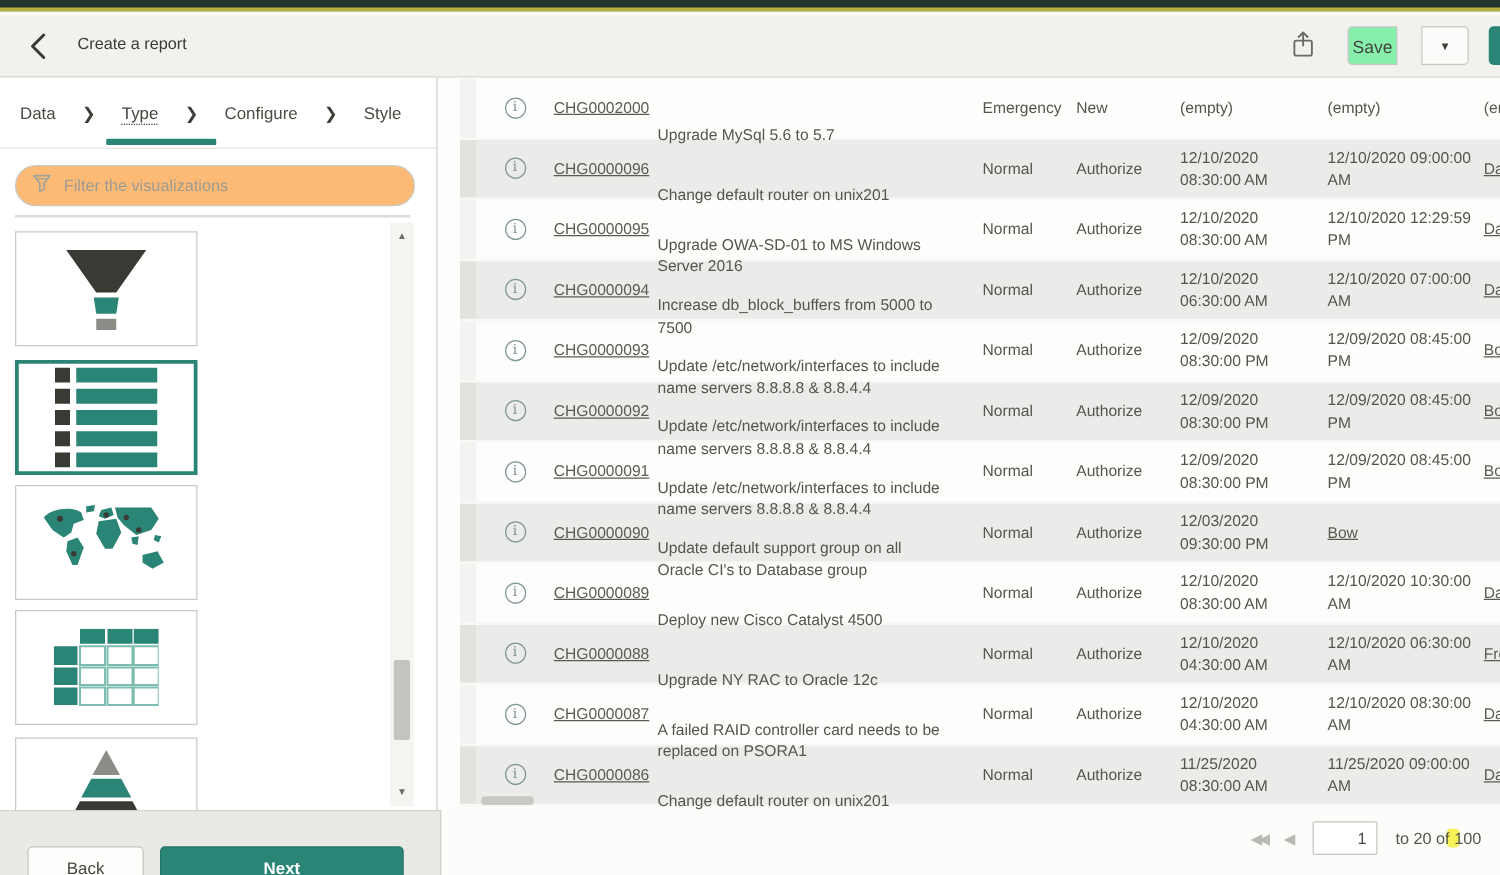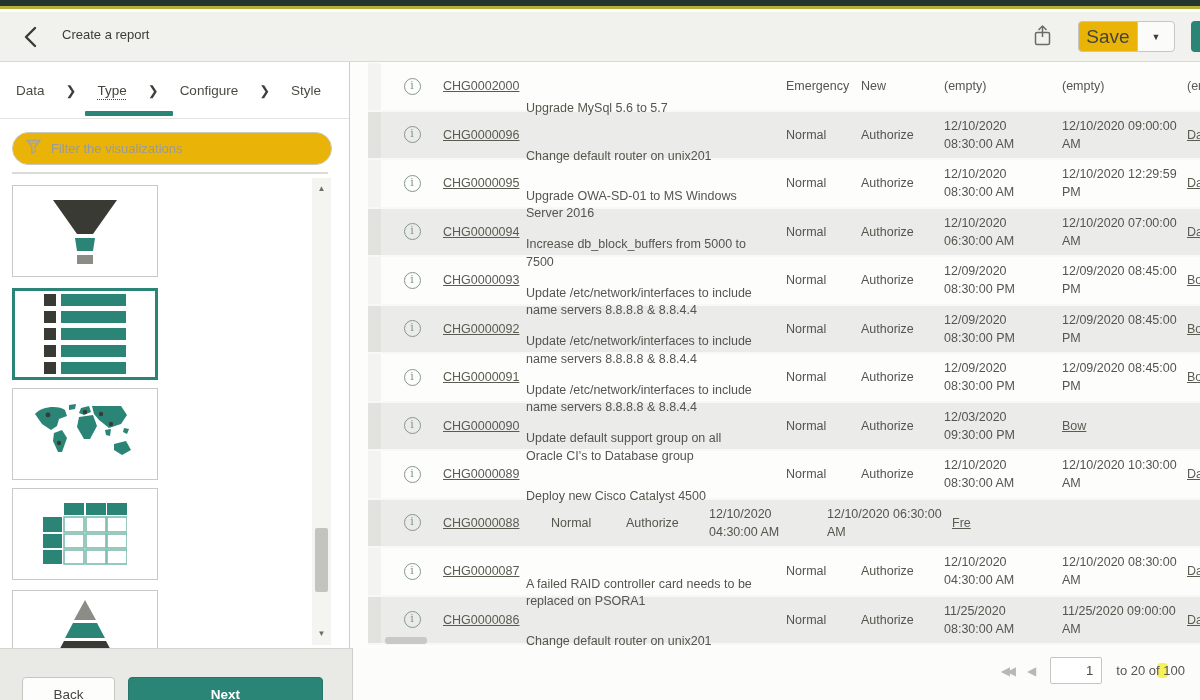--- a/index.html
+++ b/index.html
@@ -10,41 +10,41 @@
   .topbar { position:absolute; left:0; top:0; width:1200px; height:9px;
     background:#22352f; border-bottom:3px solid #b4b03b; z-index:30; }
   .appheader { position:absolute; left:0; top:12px; width:1200px; height:50px;
     background:#f1f1ee; border-bottom:1px solid #d8d8d4; z-index:25;
     display:flex; align-items:center; }
   .back-btn { position:absolute; left:18px; top:14px; width:26px; height:24px;
     background:none; border:none; cursor:pointer; }
   .page-title { position:absolute; left:62px; top:15px; font-size:13px; color:#3c3c35; }
   .share-btn { position:absolute; left:1028px; top:12px; width:28px; height:26px;
     background:none; border:none; cursor:pointer; }
-  .save-btn { position:absolute; left:1078px; top:9px; width:60px; height:31px;
-    background:#eab308; border:1px solid #c7c7c2; border-radius:4px 0 0 4px;
-    font-size:19px; color:#45453e; font-family:inherit; cursor:pointer; }
+  .save-btn { position:absolute; left:1078px; top:9px; width:40px; height:31px;
+    background:#86efac; border:1px solid #c7c7c2; border-radius:4px 0 0 4px;
+    font-size:14px; color:#45453e; font-family:inherit; cursor:pointer; }
   .save-dd { position:absolute; left:1137px; top:9px; width:38px; height:31px;
     background:#fbfbf9; border:1px solid #c7c7c2; border-radius:0 4px 4px 0;
     font-size:9px; color:#3f3f39; cursor:pointer; }
   .edge-teal { position:absolute; right:0; top:9px; width:9px; height:31px;
     background:#2b8576; border-radius:4px 0 0 4px; }
 
   
   .leftpanel { position:absolute; left:0; top:62px; width:350px; height:586px;
     background:#ffffff; border-right:1px solid #cfcfca; z-index:10; }
   .steps { position:relative; height:57px; border-bottom:1px solid #e3e3df;
     display:flex; align-items:center; padding-left:16px; gap:21px; font-size:13.5px; }
   .step { color:#4b4b44; cursor:pointer; }
   .step.active { text-decoration:underline dotted 1px; text-underline-offset:4px; color:#45453e; }
   .step-sep { color:#3f3f39; font-size:13px; }
   .step-underline { position:absolute; left:85px; bottom:2px; width:88px; height:5px;
     background:#2b8576; border-radius:1px; }
   .filter-pill { position:absolute; left:12px; top:70px; width:320px; height:33px;
-    border:1px solid #c9c9c4; border-radius:17px; background:#eab308;
+    border:1px solid #c9c9c4; border-radius:17px; background:#fdba74;
     display:flex; align-items:center; padding-left:12px; gap:9px; }
   .filter-pill input { border:none; outline:none; flex:1; font-size:13px;
     font-family:inherit; color:#55554e; background:transparent; }
   .filter-pill input::placeholder { color:#9b9b93; }
   .list-top-divider { position:absolute; left:12px; top:110px; width:316px; height:2px;
     background:#dcdcd7; }
   .thumbs { position:absolute; left:0; top:116px; width:310px; height:470px; }
   .thumb { position:absolute; left:12px; width:146px; height:92px; background:#fff;
     border:1px solid #c9c9c5; display:flex; align-items:center; justify-content:center;
     cursor:pointer; }
@@ -366,20 +366,21 @@
         <span class="c-start">12/10/2020 08:30:00 AM</span>
         <span class="c-end">12/10/2020 10:30:00 AM</span>
         <span class="c-asgn cell-link">Dav</span>
       </div>
 
       <div class="t-row">
         <span class="c-info">
           <span class="info-badge">i</span>
         </span>
         <span class="c-num"><span>CHG0000088</span></span>
+        <span class="c-desc">Upgrade NY RAC to Oracle 12c</span>
         <span class="c-pri">Normal</span>
         <span class="c-state">Authorize</span>
         <span class="c-start">12/10/2020 04:30:00 AM</span>
         <span class="c-end">12/10/2020 06:30:00 AM</span>
         <span class="c-asgn cell-link">Fre</span>
       </div>
 
       <div class="t-row">
         <span class="c-info">
           <span class="info-badge">i</span>

